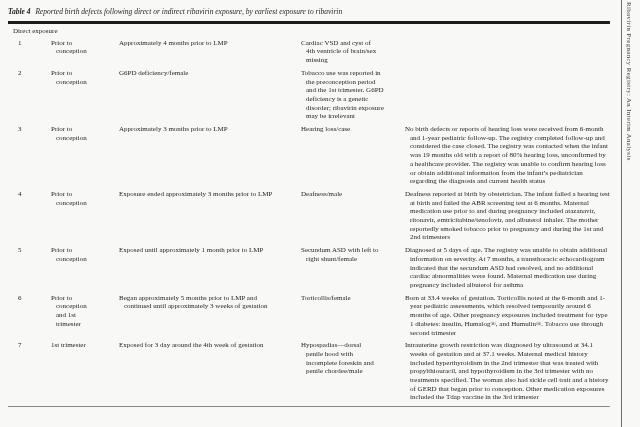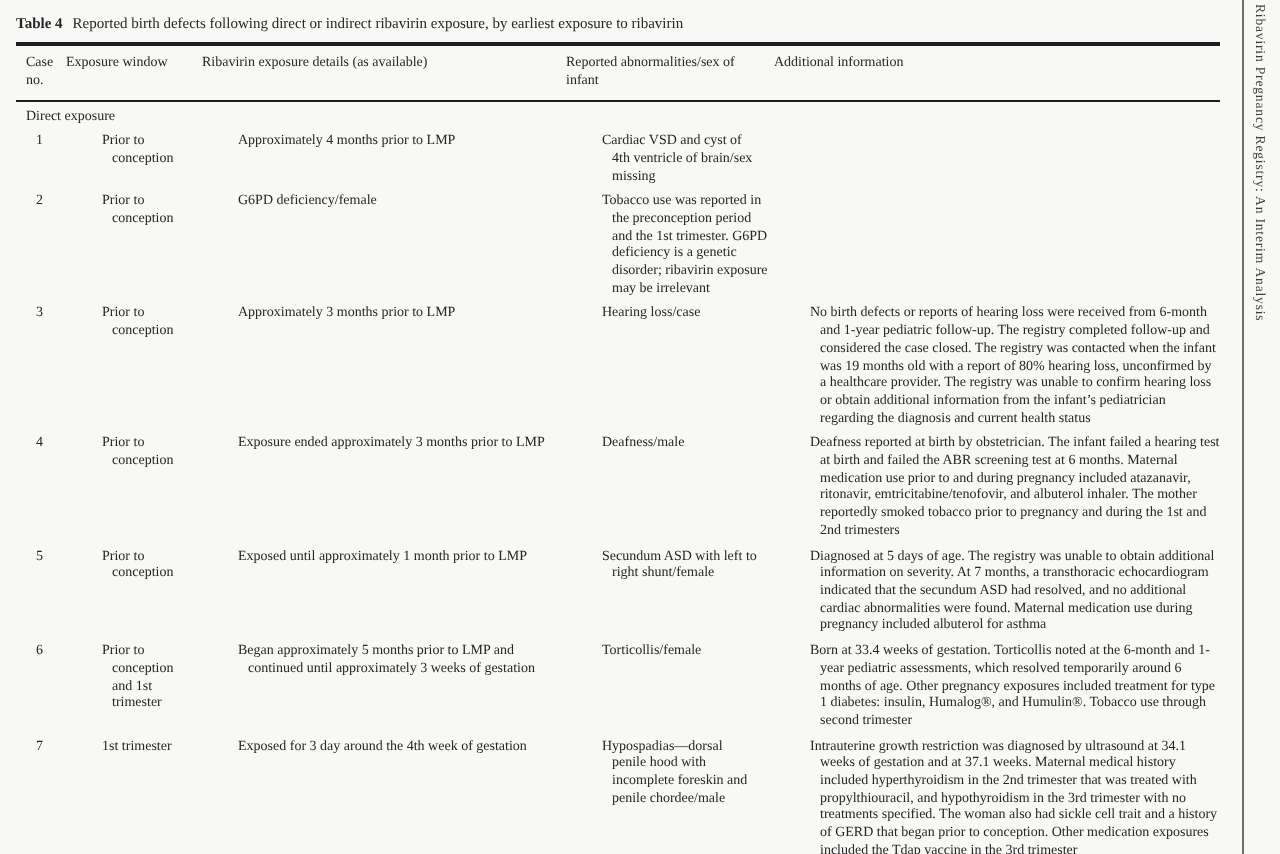--- a/index.html
+++ b/index.html
@@ -15,21 +15,21 @@
     width:640px;height:427px;overflow:hidden;position:relative;
     background:var(--page-bg);
     font-family:"Liberation Serif","DejaVu Serif",serif;
     color:var(--text);
     -webkit-font-smoothing:antialiased;
   }
   .table-wrap{
     position:absolute;left:8px;top:7px;width:602px;
   }
   .caption{
-    font-size:7.5px;line-height:9px;margin-bottom:5px;white-space:nowrap;
+    font-size:7.5px;line-height:9px;margin-bottom:5px;white-space:nowrap;font-style:italic;
   }
   .caption .cap-label{font-weight:bold;margin-right:5px;}
   .rule{border:0;margin:0;}
   .rule-thick{height:2px;background:var(--rule-dark);}
   .rule-thin{height:1px;background:var(--rule-dark);}
   .rule-bottom{height:1px;background:var(--rule-light);margin-top:2px;}
   .grid{
     display:grid;
     grid-template-columns:25px 68px 182px 104px 223px;
     align-items:start;
@@ -65,27 +65,20 @@
 <body>
 
 <div class="table-wrap">
 
   <div class="caption">
     <span class="cap-label">Table 4</span><span>Reported birth defects following direct or indirect ribavirin exposure, by earliest exposure to ribavirin</span>
   </div>
 
   <div class="rule rule-thick"></div>
 
-  <div class="grid hdr">
-    <div class="cell c1">Case no.</div>
-    <div class="cell c2">Exposure window</div>
-    <div class="cell c3">Ribavirin exposure details (as available)</div>
-    <div class="cell c4">Reported abnormalities/sex of infant</div>
-    <div class="cell c5">Additional information</div>
-  </div>
 
   <div class="rule rule-thin"></div>
 
   <div class="section-label">Direct exposure</div>
 
   <div class="grid row">
     <div class="cell c1">1</div>
     <div class="cell c2">Prior to conception</div>
     <div class="cell c3">Approximately 4 months prior to LMP</div>
     <div class="cell c4">Cardiac VSD and cyst of 4th ventricle of brain/sex missing</div>

